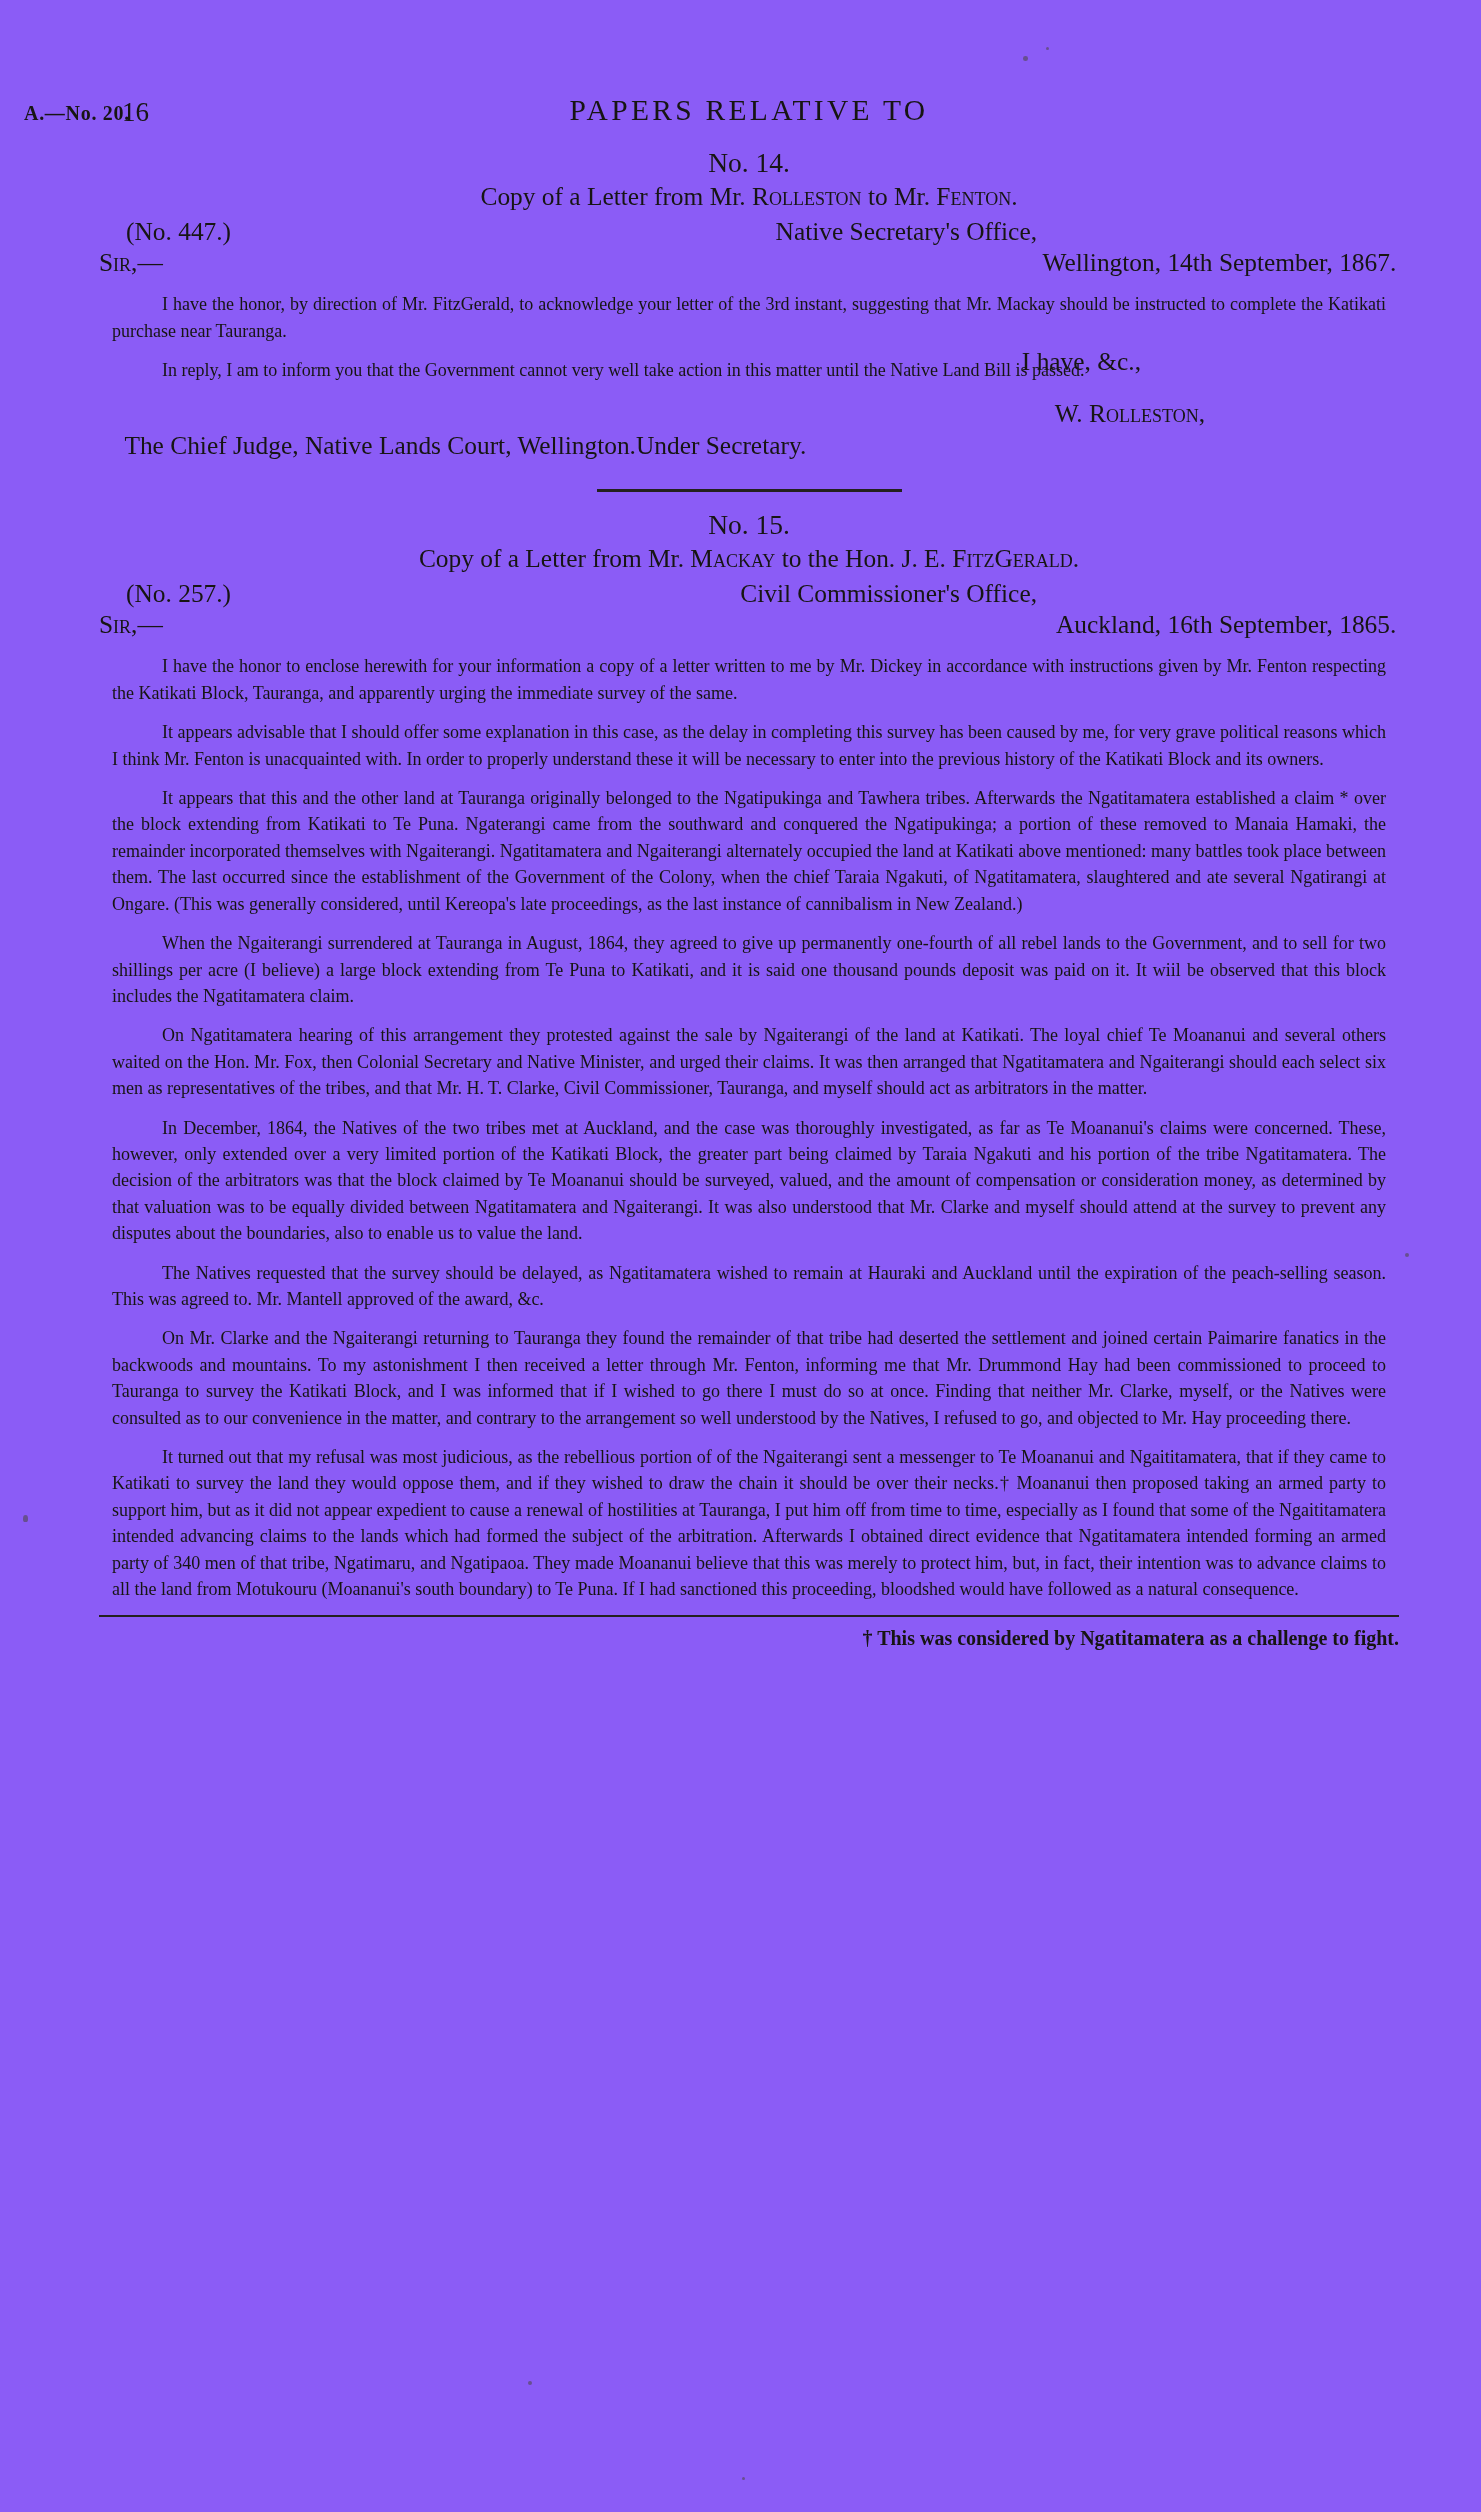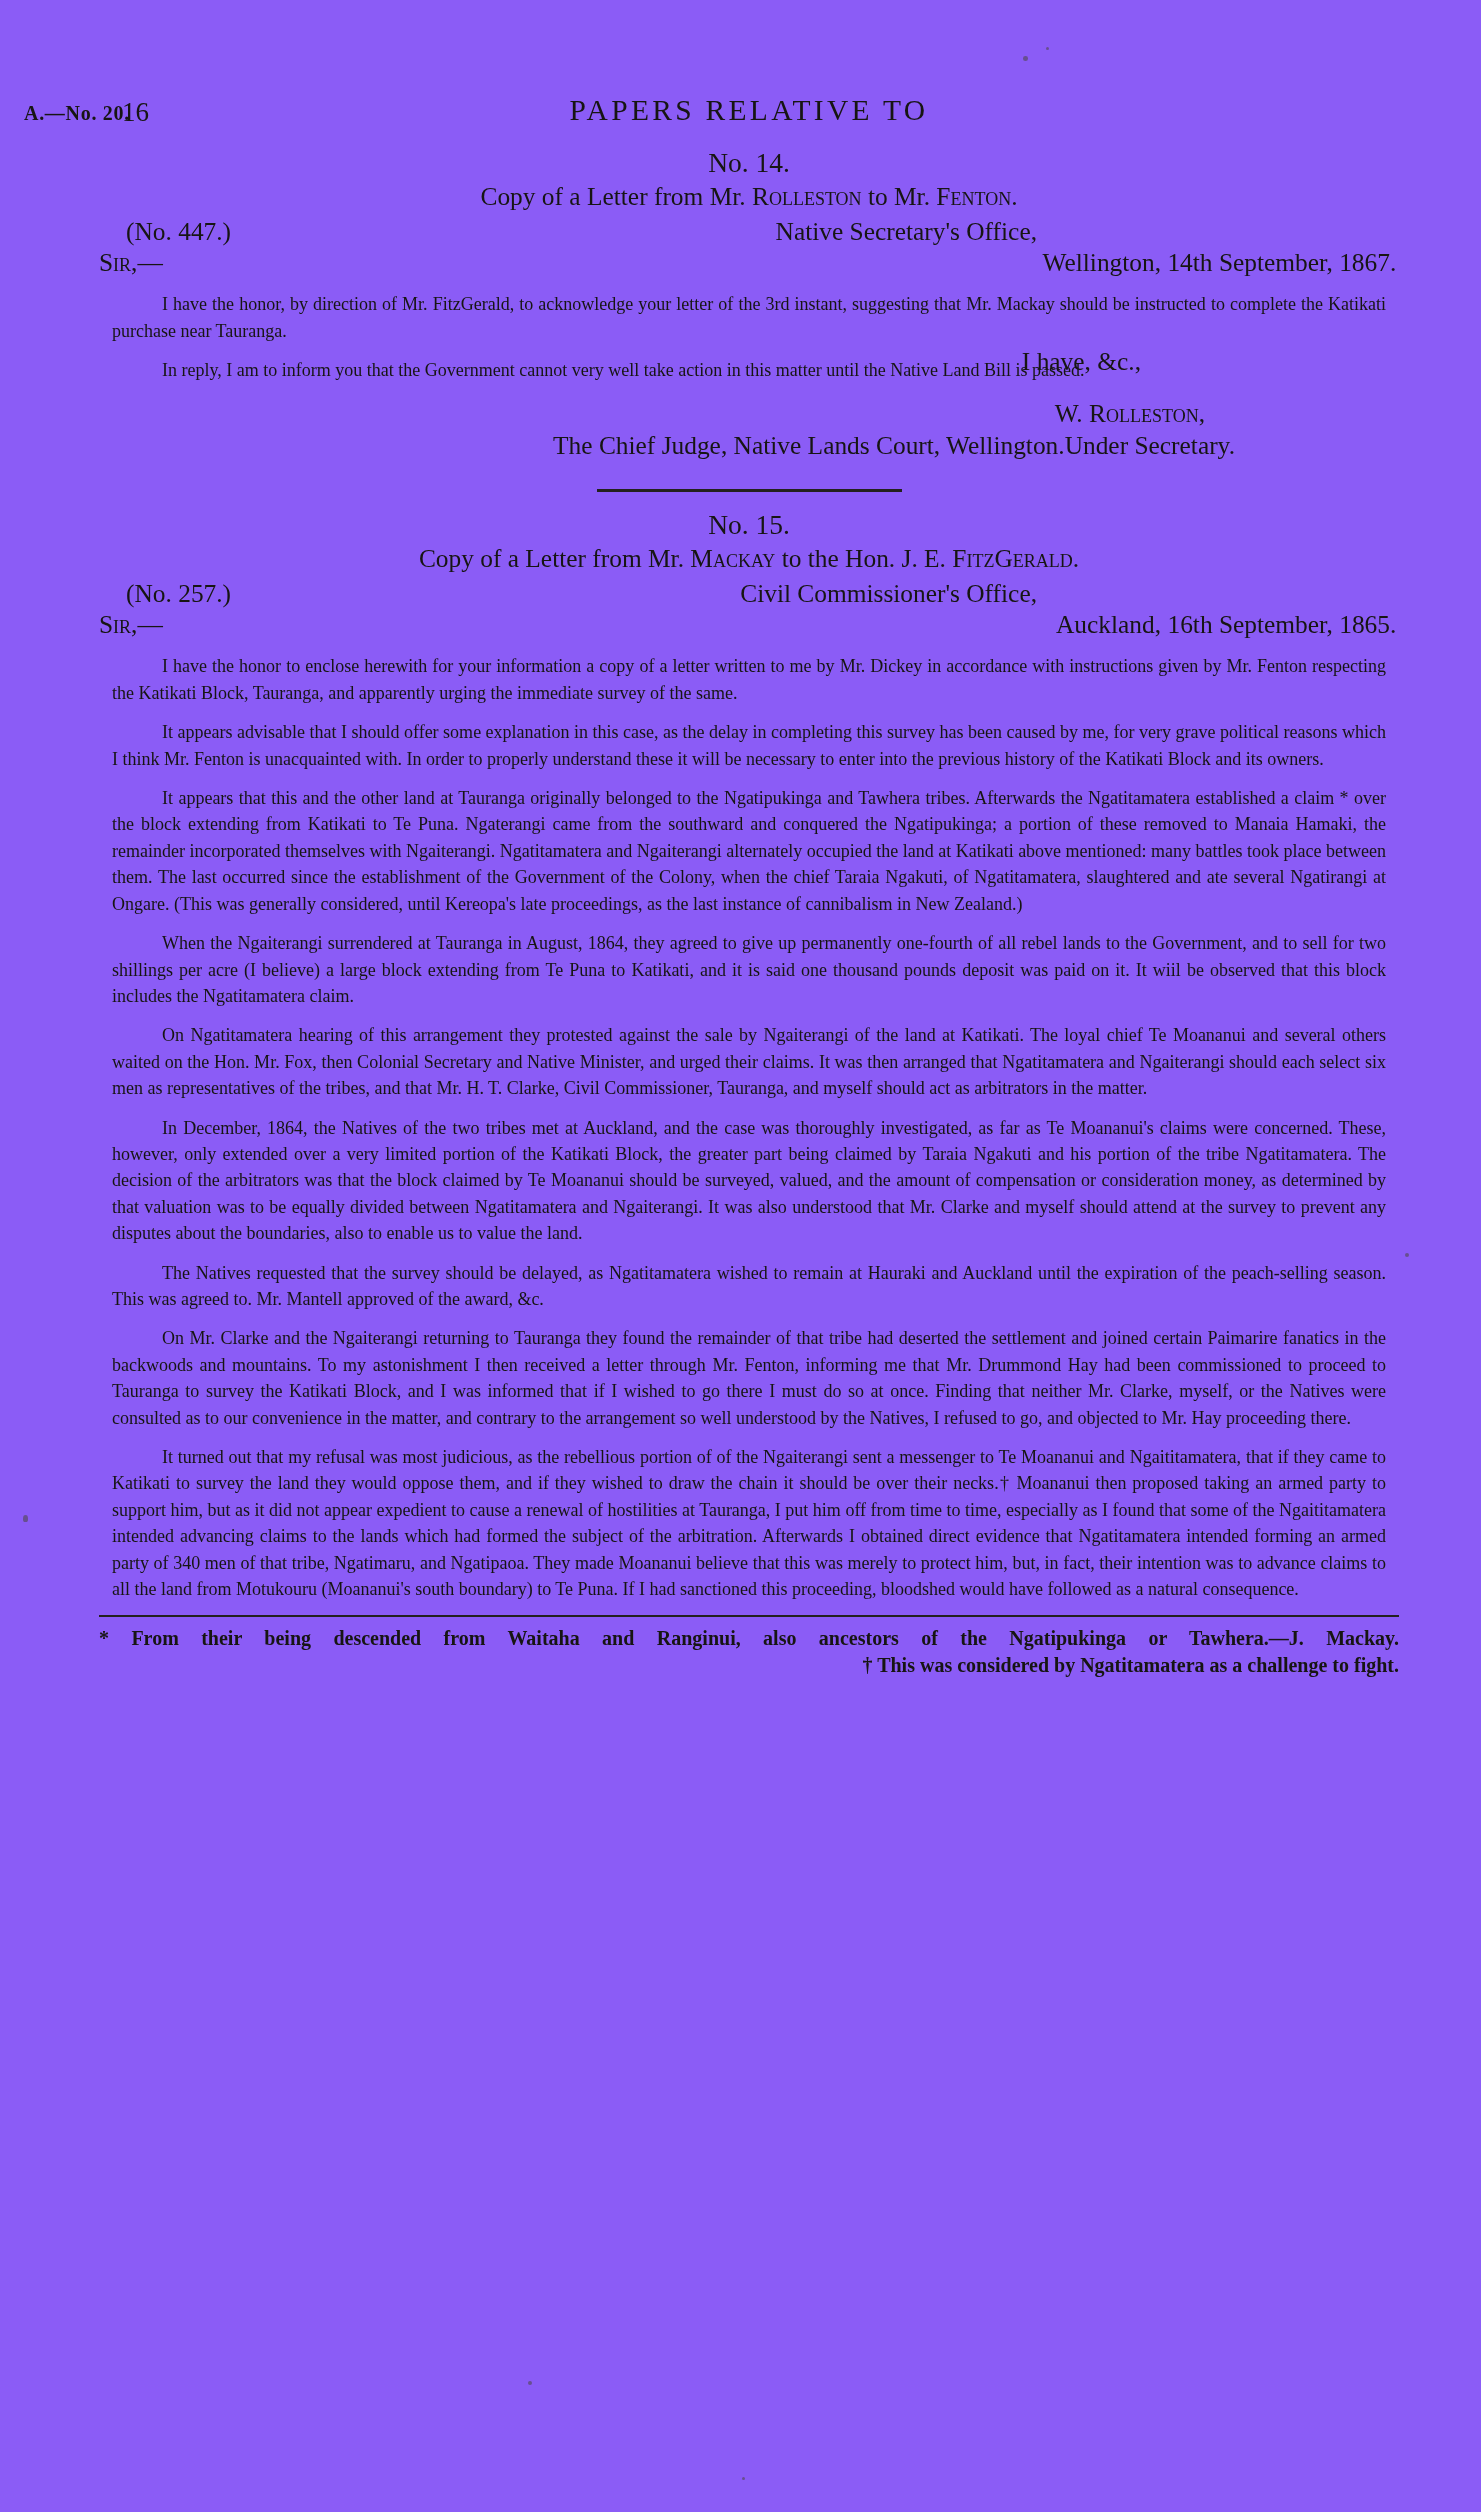--- a/index.html
+++ b/index.html
@@ -61,21 +61,21 @@
   }
 
   .para-with-closing { position: relative; }
   .closing { position: absolute; right: 258px; bottom: 8px; font-size: 25.4px; }
 
   .sig-name {
     font-size: 25.4px; line-height: 33px;
     text-align: right; padding-right: 194px;
   }
   .addressee-row {
-    display: flex; justify-content: flex-end;
+    display: flex; justify-content: flex-start;
     font-size: 25.4px; line-height: 31px;
   }
   .addressee { padding-left: 25.4px; }
   .sig-title { padding-right: 164px; }
 
   .section-divider {
     width: 305px; height: 3.3px; background: #23211e;
     margin: 28px auto 5.4px; border: none;
   }
 
@@ -164,19 +164,18 @@
       <p class="body-para">When the Ngaiterangi surrendered at Tauranga in August, 1864, they agreed to give up permanently one-fourth of all rebel lands to the Government, and to sell for two shillings per acre (I believe) a large block extending from Te Puna to Katikati, and it is said one thousand pounds deposit was paid on it. It wiil be observed that this block includes the Ngatitamatera claim.</p>
       <p class="body-para">On Ngatitamatera hearing of this arrangement they protested against the sale by Ngaiterangi of the land at Katikati. The loyal chief Te Moananui and several others waited on the Hon. Mr. Fox, then Colonial Secretary and Native Minister, and urged their claims. It was then arranged that Ngatitamatera and Ngaiterangi should each select six men as representatives of the tribes, and that Mr. H. T. Clarke, Civil Commissioner, Tauranga, and myself should act as arbitrators in the matter.</p>
       <p class="body-para">In December, 1864, the Natives of the two tribes met at Auckland, and the case was thoroughly investigated, as far as Te Moananui's claims were concerned. These, however, only extended over a very limited portion of the Katikati Block, the greater part being claimed by Taraia Ngakuti and his portion of the tribe Ngatitamatera. The decision of the arbitrators was that the block claimed by Te Moananui should be surveyed, valued, and the amount of compensation or consideration money, as determined by that valuation was to be equally divided between Ngatitamatera and Ngaiterangi. It was also understood that Mr. Clarke and myself should attend at the survey to prevent any disputes about the boundaries, also to enable us to value the land.</p>
       <p class="body-para">The Natives requested that the survey should be delayed, as Ngatitamatera wished to remain at Hauraki and Auckland until the expiration of the peach-selling season. This was agreed to. Mr. Mantell approved of the award, &amp;c.</p>
       <p class="body-para">On Mr. Clarke and the Ngaiterangi returning to Tauranga they found the remainder of that tribe had deserted the settlement and joined certain Paimarire fanatics in the backwoods and mountains. To my astonishment I then received a letter through Mr. Fenton, informing me that Mr. Drummond Hay had been commissioned to proceed to Tauranga to survey the Katikati Block, and I was informed that if I wished to go there I must do so at once. Finding that neither Mr. Clarke, myself, or the Natives were consulted as to our convenience in the matter, and contrary to the arrangement so well understood by the Natives, I refused to go, and objected to Mr. Hay proceeding there.</p>
       <p class="body-para">It turned out that my refusal was most judicious, as the rebellious portion of of the Ngaiterangi sent a messenger to Te Moananui and Ngaititamatera, that if they came to Katikati to survey the land they would oppose them, and if they wished to draw the chain it should be over their necks.† Moananui then proposed taking an armed party to support him, but as it did not appear expedient to cause a renewal of hostilities at Tauranga, I put him off from time to time, especially as I found that some of the Ngaititamatera intended advancing claims to the lands which had formed the subject of the arbitration. Afterwards I obtained direct evidence that Ngatitamatera intended forming an armed party of 340 men of that tribe, Ngatimaru, and Ngatipaoa. They made Moananui believe that this was merely to protect him, but, in fact, their intention was to advance claims to all the land from Motukouru (Moananui's south boundary) to Te Puna. If I had sanctioned this proceeding, bloodshed would have followed as a natural consequence.</p>
     </section>
 
     <footer class="footnotes">
       <div class="footnote-rule"></div>
-      <p class="footnote footnote-justify">* From their being descended from Waitaha and Ranginui, also ancestors of the Ngatipukinga or Tawhera.—J. Mackay.</p>
       <p class="footnote footnote-center">† This was considered by Ngatitamatera as a challenge to fight.</p>
     </footer>
 
   </div>
 </div>
 
 
 </body></html>

